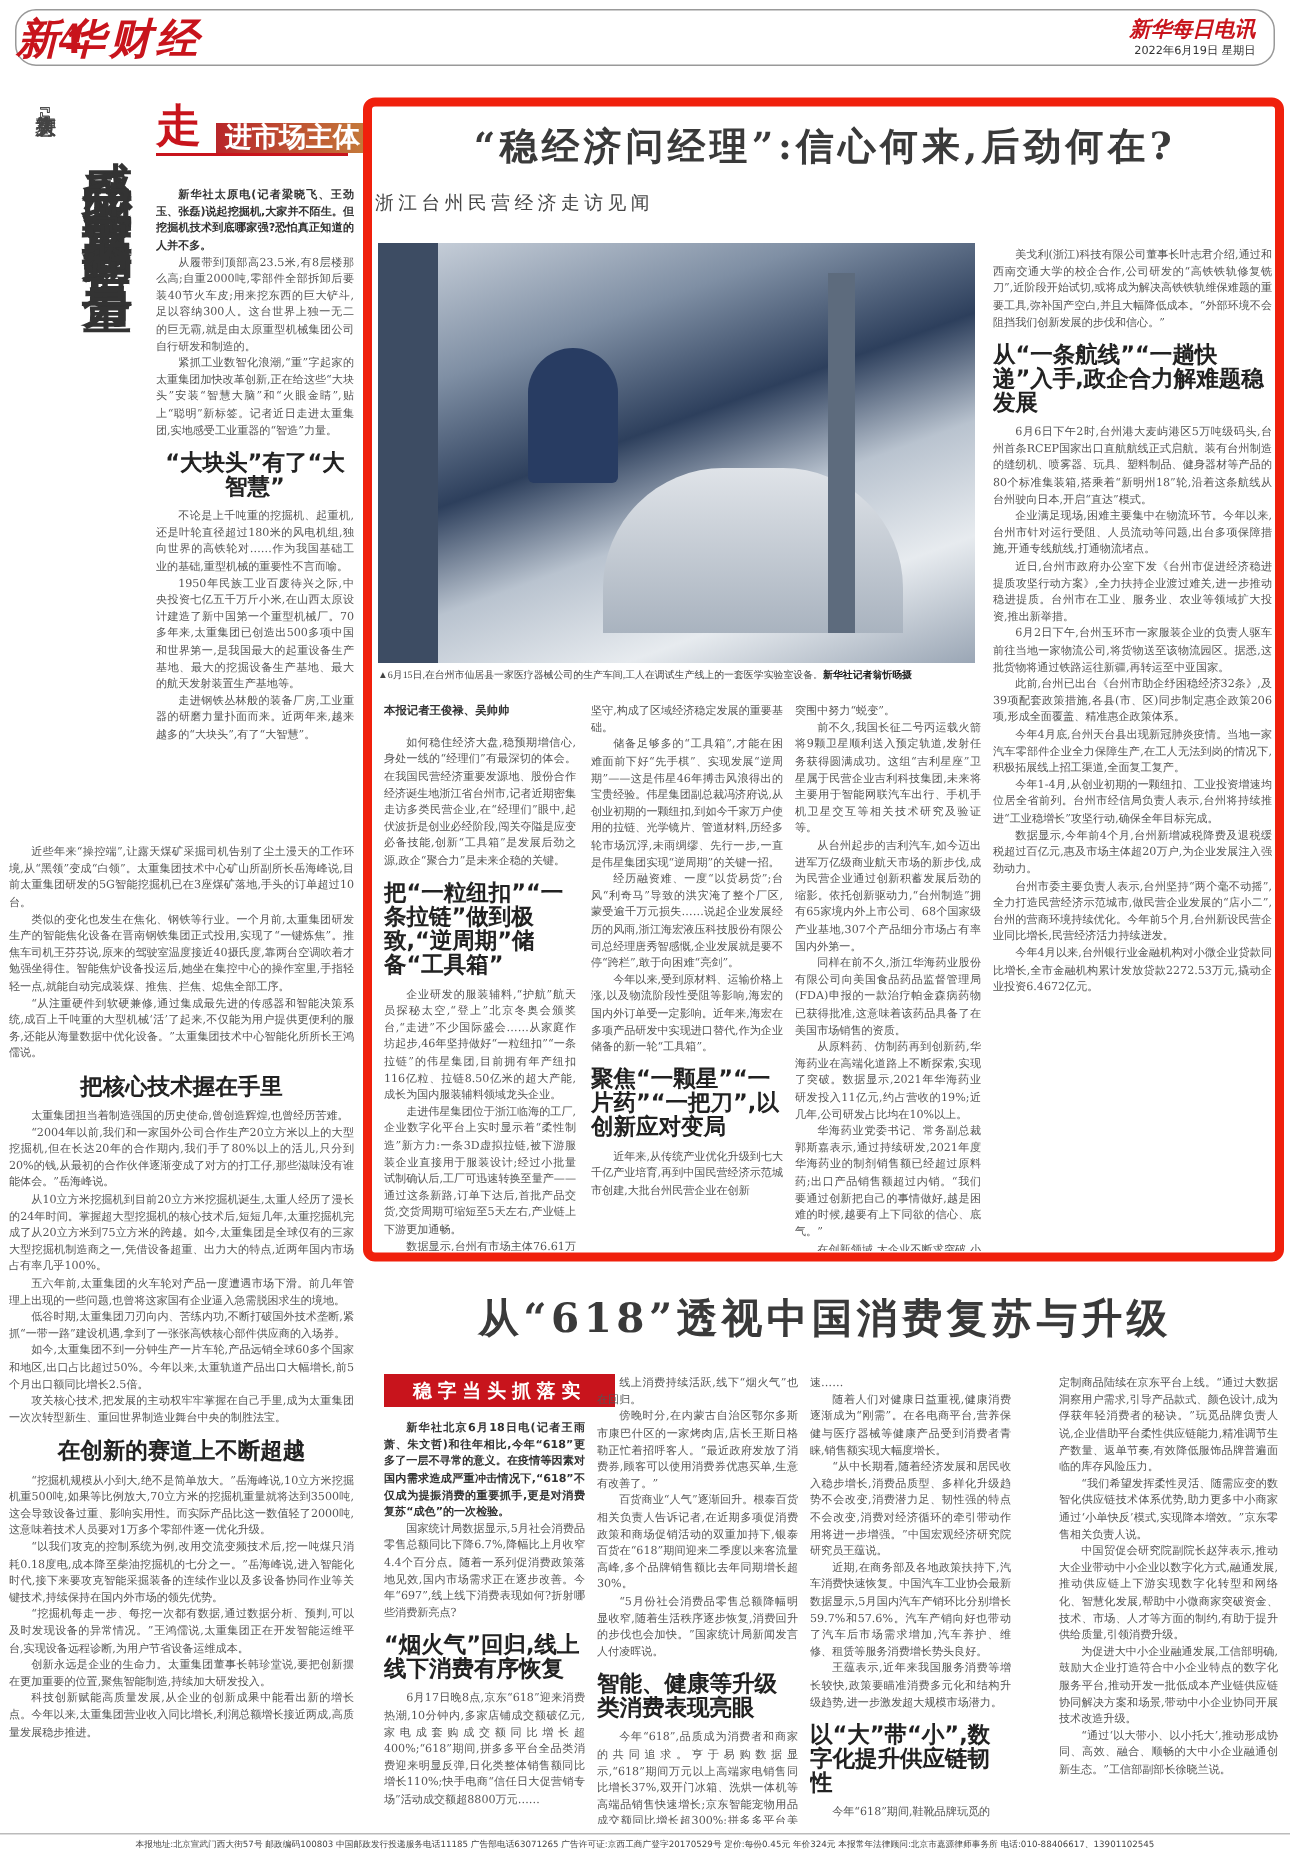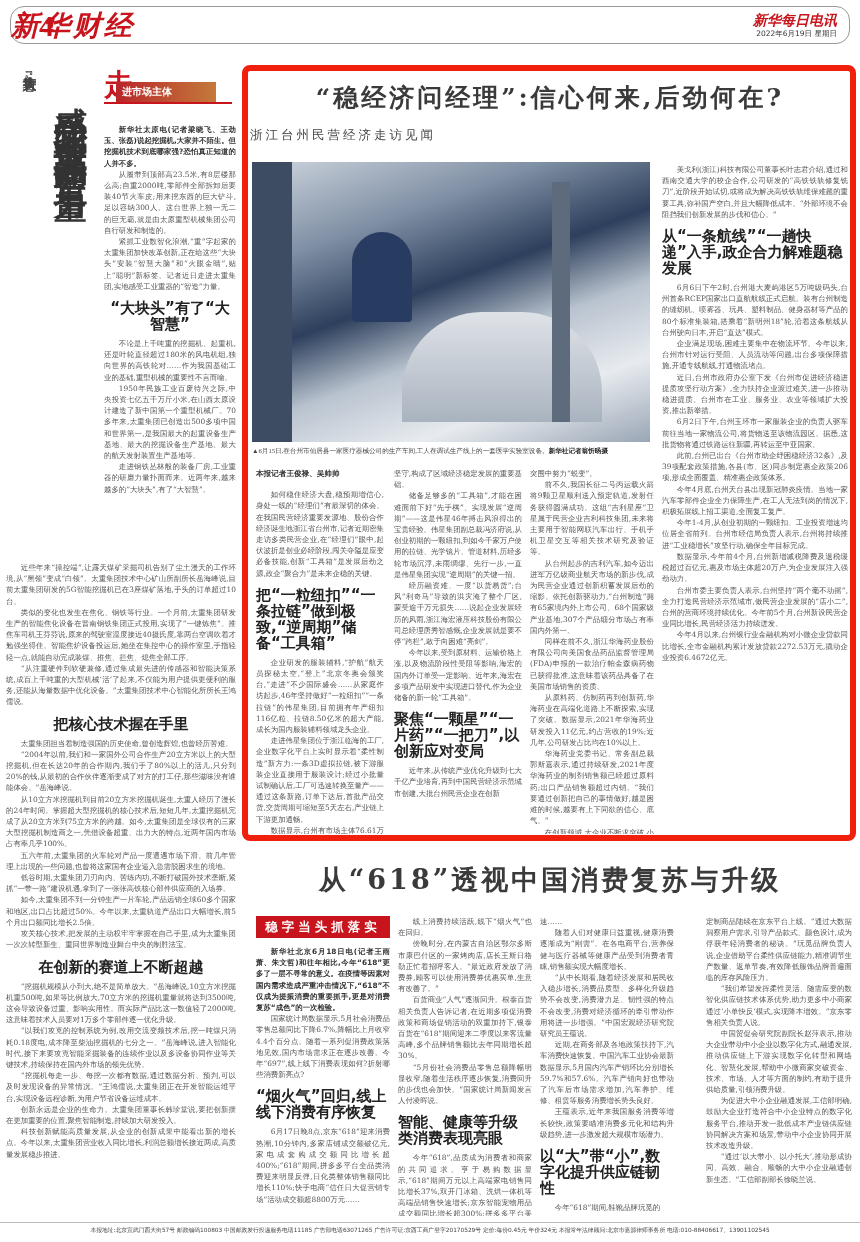--- a/index.html
+++ b/index.html
@@ -10,40 +10,40 @@
 .pgnum{position:absolute;left:28px;top:2px;font-family:"Liberation Serif",serif;font-weight:bold;font-size:30px;color:#c8141c;line-height:34px}
 .mtitle{position:absolute;left:0;width:100%;top:2px;text-align:left;font-size:28px;color:#c8141c;font-weight:bold;font-style:italic;letter-spacing:3px;line-height:34px}
 .brand{position:absolute;right:12px;top:4px;text-align:right}
 .brand .bn{font-size:14px;color:#c8141c;font-weight:bold;font-style:italic;line-height:18px}
 .brand .dt{font-family:"DejaVu Sans",sans-serif;font-size:7.5px;color:#333;line-height:10px}
 
 .vsub{position:absolute;left:22px;top:66px;width:16px;font-family:"DejaVu Sans",sans-serif;font-size:14px;line-height:16px;color:#444;writing-mode:vertical-rl}
 .vhead{position:absolute;left:54px;top:80px;width:40px;font-size:34px;line-height:46px;font-weight:bold;color:#333;writing-mode:vertical-rl;letter-spacing:6px}
 .secbadge{position:absolute;left:104px;top:70px;width:128px;height:34px;border-bottom:2px solid #c8141c}
 .secbadge .big{position:absolute;left:0;top:-2px;font-size:30px;color:#c8141c;font-weight:bold;line-height:34px}
-.secbadge .lbl{position:absolute;left:12px;top:12px;width:100px;height:20px;background:linear-gradient(90deg,#b8262a,#c47a3a);color:#fff;font-family:"DejaVu Sans",sans-serif;font-weight:bold;font-size:10px;line-height:20px;padding-left:6px}
+.secbadge .lbl{position:absolute;left:40px;top:12px;width:100px;height:20px;background:linear-gradient(90deg,#b8262a,#c47a3a);color:#fff;font-family:"DejaVu Sans",sans-serif;font-weight:bold;font-size:18px;line-height:20px;padding-left:6px}
 .col{position:absolute;text-align:justify;color:#555;overflow:hidden}
 .col p{text-indent:2em}
 .sub{font-family:"DejaVu Sans",sans-serif;font-weight:bold;color:#222;text-align:center;font-size:15px;line-height:16px;margin:8px 0 6px}
 .sub.l{text-align:left}
 
 .frame{position:absolute;left:242px;top:65px;width:614px;height:776px;border:6px solid #f0200c;border-radius:8px}
 .h1{position:absolute;left:250px;top:82px;width:600px;text-align:center;font-size:25px;font-weight:bold;color:#3a3a3a;letter-spacing:3px;line-height:32px}
 .h1sub{position:absolute;left:250px;top:126px;width:600px;font-family:"DejaVu Sans",sans-serif;font-size:12.5px;color:#444;letter-spacing:3px;line-height:18px}
 .photo{position:absolute;left:252px;top:162px;width:398px;height:280px;background:linear-gradient(160deg,#cfd6df 0%,#7f8fa4 25%,#2d3f5c 45%,#b9c3cf 62%,#e7ebef 80%,#9aa6b5 100%);overflow:hidden}
 .photo .m1{position:absolute;left:100px;top:70px;width:60px;height:90px;background:#283c62;border-radius:30px 30px 4px 4px}
 .photo .m2{position:absolute;left:150px;top:150px;width:200px;height:110px;background:linear-gradient(180deg,#dfe3e8,#a9b3bf);border-radius:80px 80px 0 0}
 .photo .m3{position:absolute;left:300px;top:20px;width:18px;height:240px;background:#5d6b7d}
 .photo .m4{position:absolute;left:0;top:0;width:40px;height:280px;background:#3d4c63}
 .caption{position:absolute;left:252px;top:446px;width:398px;font-family:Liberation Serif, serif;font-size:6.6px;line-height:9px;color:#444}
 .caption b{color:#222}
 .byline{font-family:"DejaVu Sans",sans-serif;font-weight:bold;color:#333;font-size:7.6px}
 
 .h2{position:absolute;left:250px;top:862px;width:600px;text-align:center;font-size:27px;font-weight:bold;color:#3a3a3a;letter-spacing:3px;line-height:36px}
-.redtag{position:absolute;left:256px;top:916px;width:134px;height:22px;background:#c8141c;color:#fff;font-family:"DejaVu Sans",sans-serif;font-weight:bold;font-size:12.5px;line-height:22px;text-align:center;letter-spacing:4px}
+.redtag{position:absolute;left:256px;top:916px;width:154px;height:22px;background:#c8141c;color:#fff;font-family:"DejaVu Sans",sans-serif;font-weight:bold;font-size:12.5px;line-height:22px;text-align:center;letter-spacing:4px}
 .lead{font-family:"DejaVu Sans",sans-serif;font-weight:bold;color:#333}
 .footer{position:absolute;left:0;top:1222px;width:860px;border-top:1px solid #bbb;padding-top:3px;text-align:center;font-family:"DejaVu Sans",sans-serif;font-size:5.8px;color:#444;line-height:9px}
 </style>
 </head>
 <body>
 
 <div class="mast">
   <div class="pgnum">4</div>
   <div class="mtitle">新华财经</div>
   <div class="brand">

